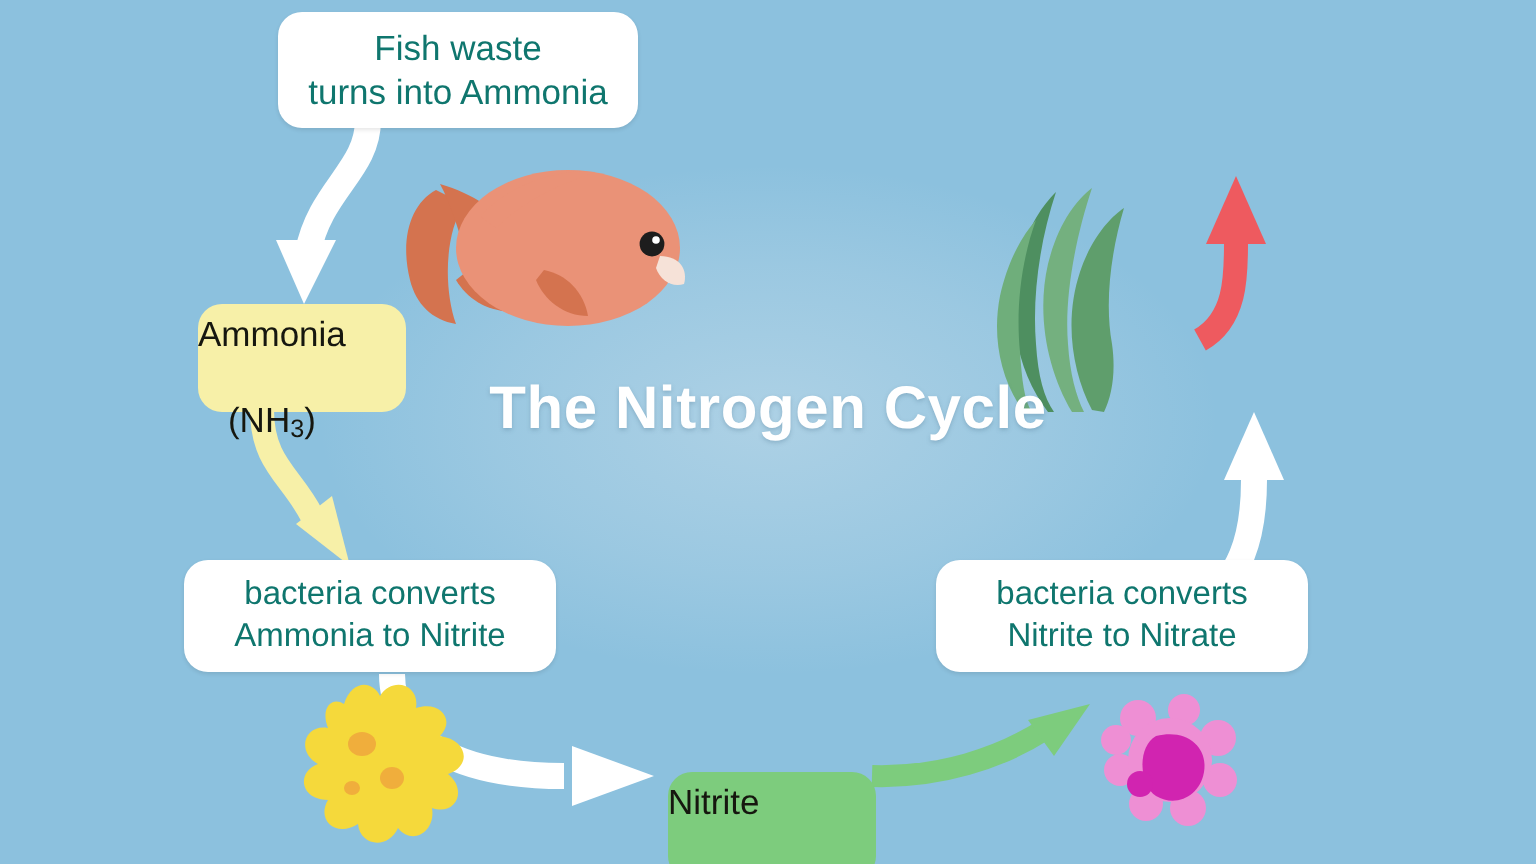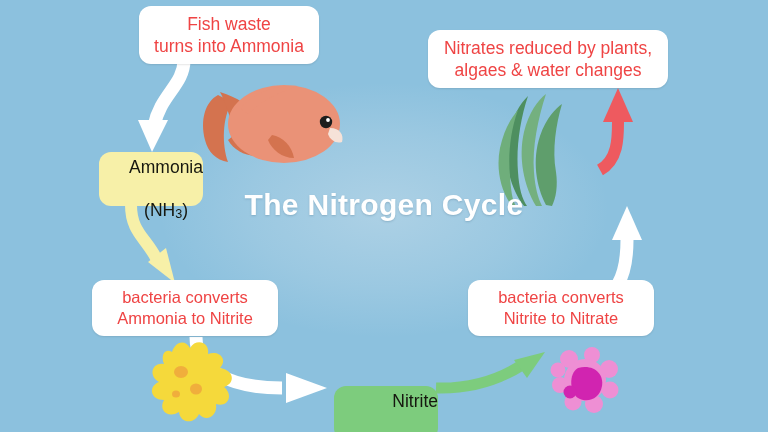--- a/index.html
+++ b/index.html
@@ -13,35 +13,35 @@
     background:
       radial-gradient(ellipse 300px 170px at 384px 210px, rgba(200,222,235,0.55) 0%, rgba(200,222,235,0.25) 45%, rgba(140,193,222,0) 75%),
       #8cc1de;
     overflow:hidden;
   }
   svg.layer{position:absolute;left:0;top:0;width:768px;height:432px;pointer-events:none;}
 
   
   .callout{
     position:absolute;background:#ffffff;border-radius:12px;
-    color:#ef4444;text-align:center;line-height:1.28;
+    color:#0f766e;text-align:center;line-height:1.28;
     box-shadow:0 1px 2px rgba(0,0,0,0.10);
     display:flex;align-items:center;justify-content:center;
     white-space:pre-line;
   }
   #callout-fish{left:139px;top:6px;width:180px;height:58px;font-size:17.5px;}
   #callout-nitrates{left:428px;top:30px;width:240px;height:58px;font-size:17.5px;}
   #callout-bact-left{left:92px;top:280px;width:186px;height:56px;font-size:16.5px;}
   #callout-bact-right{left:468px;top:280px;width:186px;height:56px;font-size:16.5px;}
 
   
   .pill{
     position:absolute;border-radius:12px;color:#16170f;
     text-align:center;line-height:1.22;font-size:17.5px;
-    display:flex;align-items:center;justify-content:flex-end;
+    display:flex;align-items:center;justify-content:flex-start;
     white-space:pre-line;
   }
   #pill-ammonia{left:99px;top:152px;width:104px;height:54px;background:#f7f0a8;}
   #pill-nitrate{left:576px;top:148px;width:102px;height:54px;background:#ee5a5f;color:#171713;}
   #pill-nitrite{left:334px;top:358px;width:104px;height:54px;background:#7dcc7d;margin-top:28px;}
   .pill sub{font-size:0.72em;vertical-align:-0.18em;}
 
   
   #title{
     position:absolute;left:244px;top:188px;width:280px;
@@ -145,22 +145,20 @@
                C570,393 568,374 578,368 Z" fill="#d124b0"></path>
       <circle cx="570" cy="392" r="6.5" fill="#d124b0"></circle>
     </g>
   </svg>
 
   <div id="title">The Nitrogen Cycle</div>
 
   <div class="callout" id="callout-fish">Fish waste
 turns into Ammonia</div>
 
-  <div class="callout" id="callout-nitrates">Nitrates reduced by plants,
-algaes &amp; water changes</div>
 
   <div class="callout" id="callout-bact-left">bacteria converts
 Ammonia to Nitrite</div>
 
   <div class="callout" id="callout-bact-right">bacteria converts
 Nitrite to Nitrate</div>
 
   <div class="pill" id="pill-ammonia">
     <div>
       <span>Ammonia</span><br>

